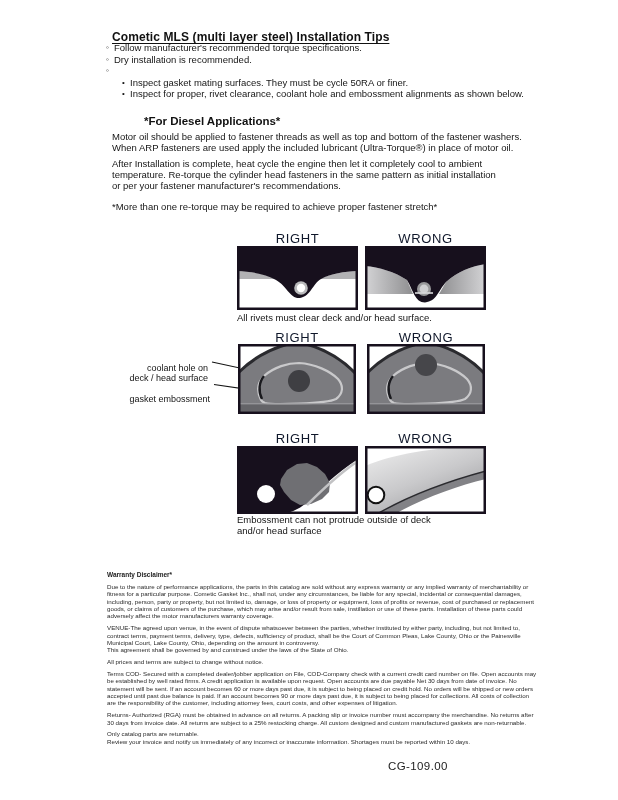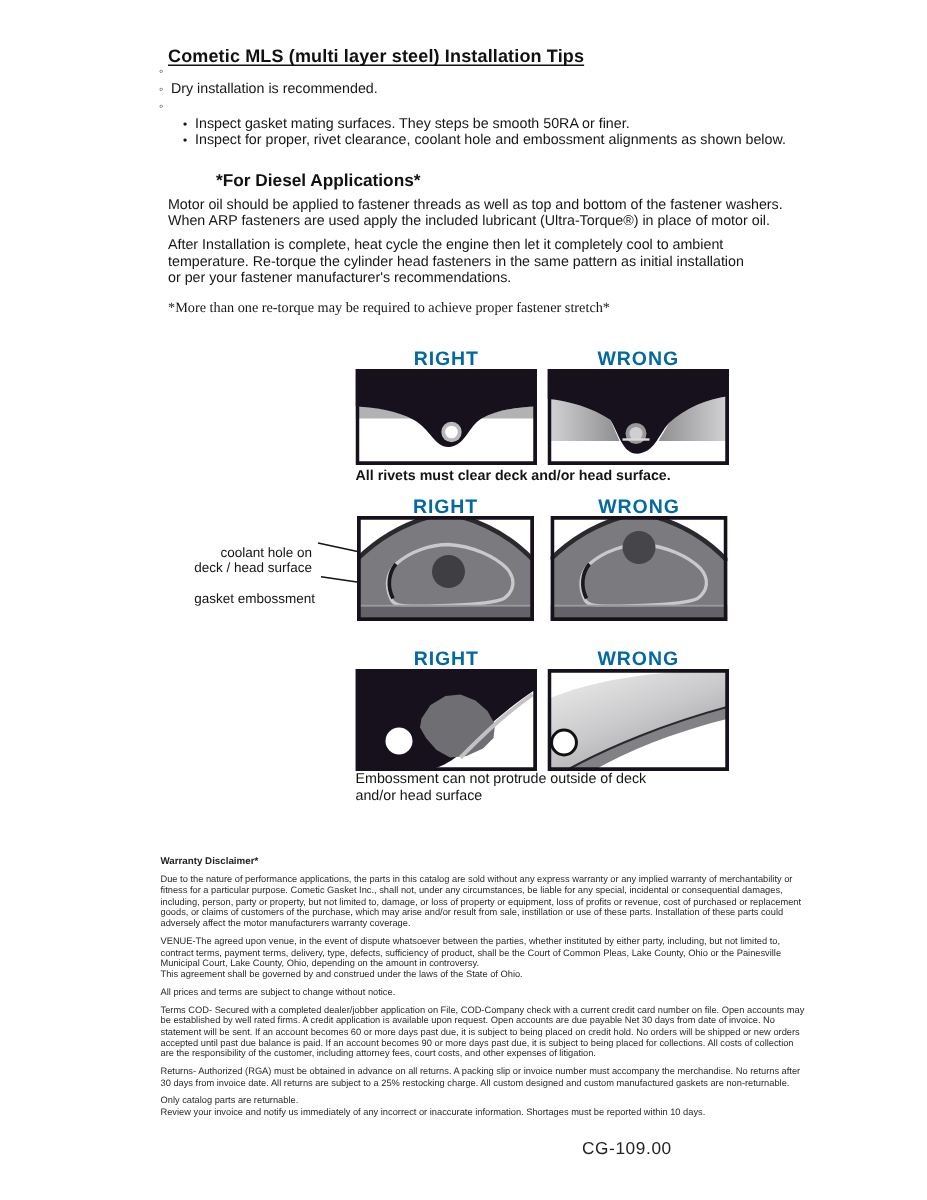--- a/index.html
+++ b/index.html
@@ -13,52 +13,53 @@
     text-decoration:underline;text-underline-offset:2px;color:#111;
   }
   .bullets{left:106px;top:42px;font-size:9.5px;line-height:11.6px;color:#161616;}
   .bullet-row{display:flex;align-items:flex-start;}
   .marker{width:8px;flex:0 0 8px;font-size:8px;line-height:11.6px;color:#161616;}
   .subs{margin-left:16px;}
   .section-head{left:112px;top:115px;font-size:11.5px;font-weight:bold;color:#111;margin-left:32px;}
   .para{left:112px;font-size:9.5px;line-height:11.2px;white-space:pre-line;color:#161616;width:480px;}
   .p1{top:131px;}
   .p2{top:158px;}
-  .p3{top:201px;font-family:Liberation Serif, serif;}
-  .fig-label{font-size:13px;letter-spacing:0.6px;text-align:center;color:#0369a1;font-weight:700;}
+  .p3{top:201px;}
+  .fig-label{font-size:13px;letter-spacing:0.6px;text-align:center;color:#0f172a;font-weight:400;}
   .caption{font-size:9.5px;color:#141414;white-space:pre-line;line-height:11px;}
   .callout{font-size:9px;line-height:10px;text-align:right;white-space:pre-line;color:#141414;margin-top:16px;}
   .disc{left:107px;top:571px;width:470px;color:#2a2a2a;}
   .disc h4{margin:0 0 5px 0;font-size:6.5px;font-weight:bold;color:#222;}
   .disc p{margin:0 0 4.5px 0;font-size:6.2px;line-height:7.35px;white-space:pre-line;}
   .footer-code{left:388px;top:760px;font-size:11.5px;letter-spacing:0.4px;color:#222;text-align:center;}
   svg{display:block;}
 </style>
 </head>
 <body>
 
 <div class="page">
 
   <div class="abs title">Cometic MLS (multi layer steel) Installation Tips</div>
 
   <div class="abs bullets">
     <div class="bullet-row">
       <span class="marker">◦</span>
+      <span>Follow manufacturer's recommended torque specifications.</span>
     </div>
     <div class="bullet-row">
       <span class="marker">◦</span>
       <span>Dry installation is recommended.</span>
     </div>
     <div class="bullet-row">
       <span class="marker">◦</span>
     </div>
     <div class="subs">
       <div class="bullet-row">
         <span class="marker">•</span>
-        <span>Inspect gasket mating surfaces.  They steps be smooth 50RA or finer.</span>
+        <span>Inspect gasket mating surfaces.  They must be cycle 50RA or finer.</span>
       </div>
       <div class="bullet-row">
         <span class="marker">•</span>
         <span>Inspect for proper, rivet clearance, coolant hole and embossment alignments as shown below.</span>
       </div>
     </div>
   </div>
 
   <div class="abs section-head">*For Diesel Applications*</div>
   <div class="abs para p1">Motor oil should be applied to fastener threads as well as top and bottom of the fastener washers.
@@ -99,21 +100,21 @@
       <path d="M0,20 C14,21 30,26 42,34 L48,48 L0,48 Z" fill="url(#gwL)"></path>
       <path d="M121,18 C106,20 92,26 81,36 L74,48 L121,48 Z" fill="url(#gwR)"></path>
       <path d="M0,0 H121 V18 C106,20 92,26 81,36 C73,45 72,55 60,56.5 C50,56.5 48,44 42,34 C30,26 14,21 0,20 Z" fill="#17101d"></path>
       <circle cx="59" cy="43" r="7" fill="#98989a"></circle>
       <circle cx="59" cy="43" r="4.4" fill="#cfcfd1"></circle>
       <rect x="50" y="46.2" width="18" height="1.6" fill="#d9d9db"></rect>
       <rect x="1.25" y="1.25" width="118.5" height="61.5" fill="none" stroke="#17101d" stroke-width="2.5"></rect>
     </svg>
   </div>
 
-  <div class="abs caption" style="left:237px;top:312px;font-weight:bold;">All rivets must clear deck and/or head surface.</div>
+  <div class="abs caption" style="left:237px;top:312px;">All rivets must clear deck and/or head surface.</div>
 
   <div class="abs fig-label" style="left:238px;top:330px;width:118px;">RIGHT</div>
   <div class="abs fig-label" style="left:367px;top:330px;width:118px;">WRONG</div>
 
   <div class="abs callout" style="left:108px;top:347px;width:100px;">coolant hole on
 deck / head surface</div>
   <div class="abs callout" style="left:108px;top:378px;width:102px;">gasket embossment</div>
 
   <svg class="abs" style="left:0;top:340px;" width="618" height="80" viewBox="0 0 618 80">
     <line x1="212" y1="22" x2="291" y2="39" stroke="#141414" stroke-width="1.1"></line>

